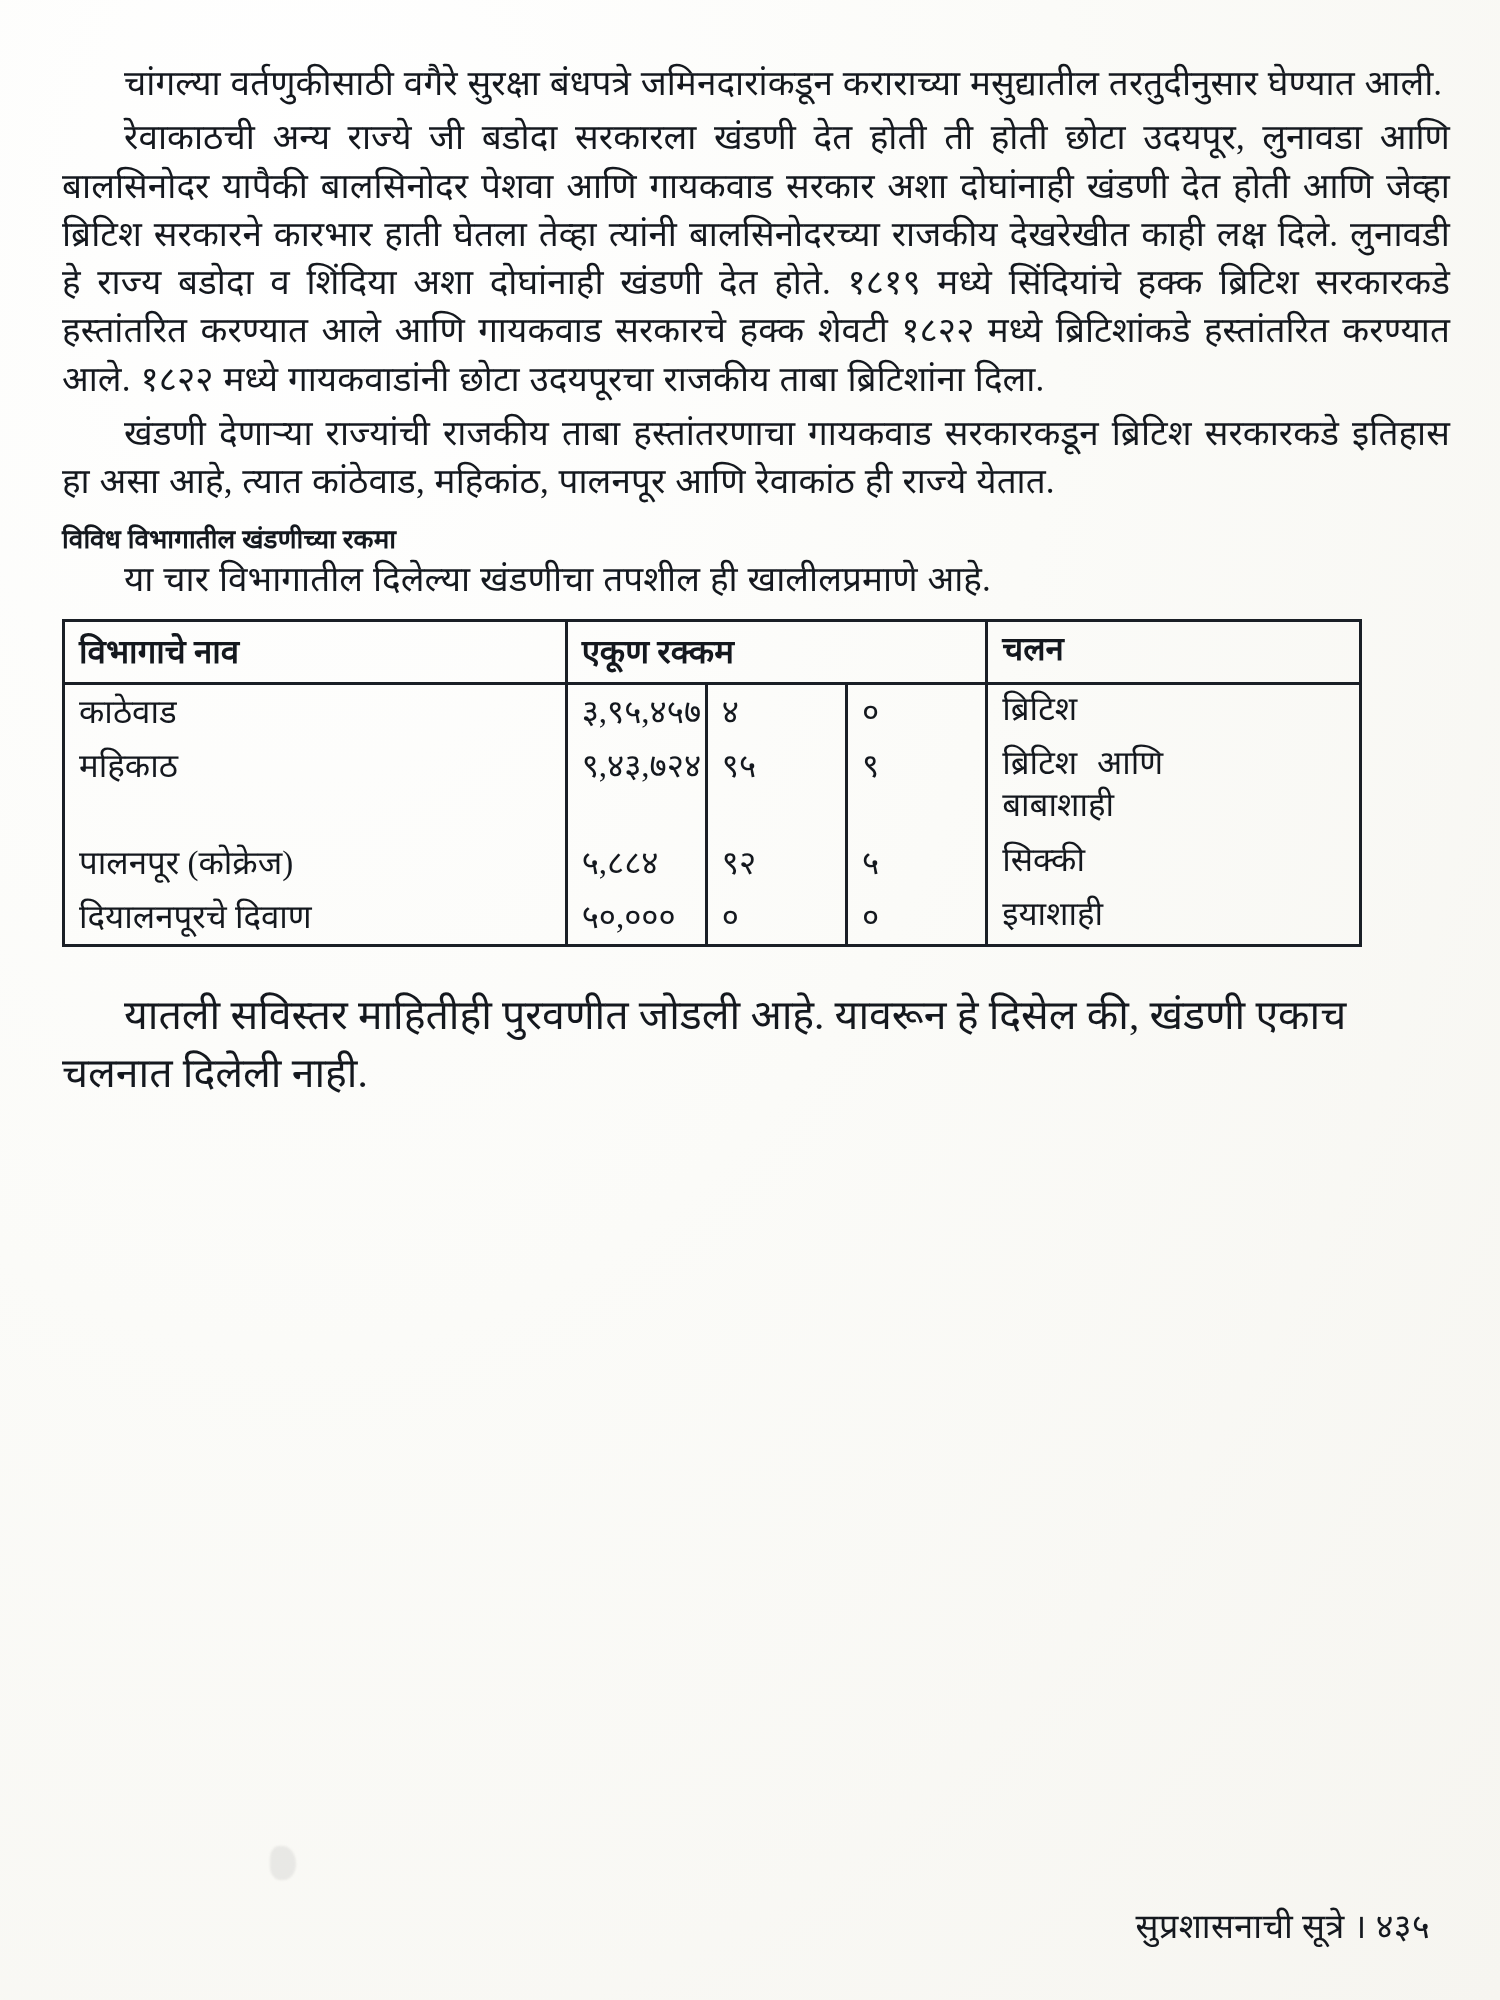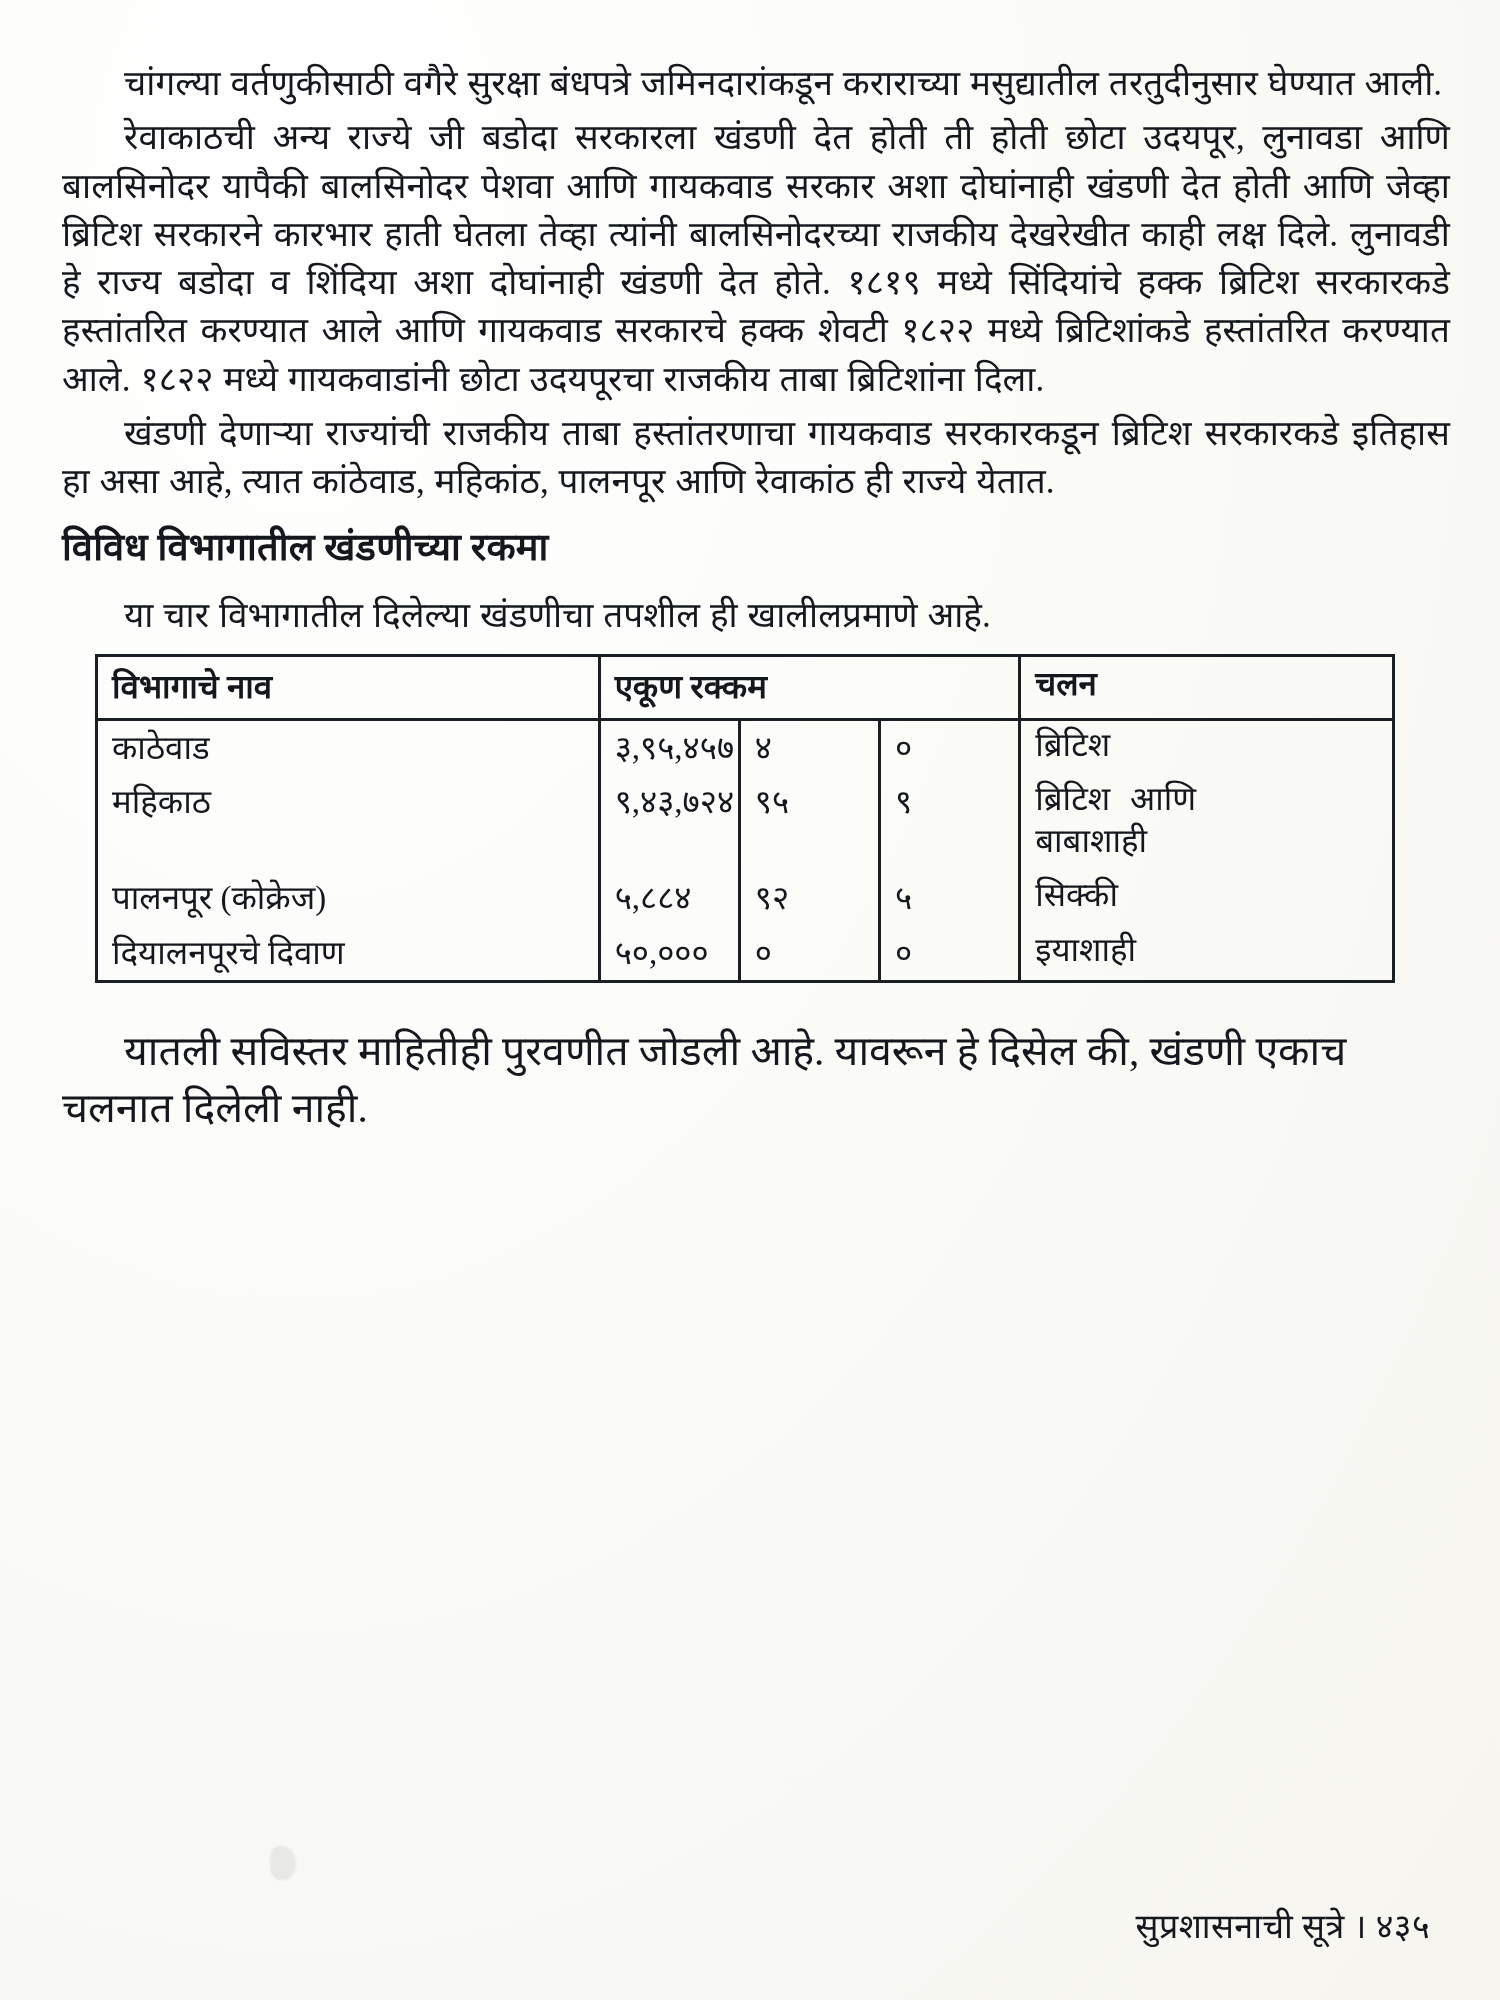--- a/index.html
+++ b/index.html
@@ -35,30 +35,29 @@
     font-size: 35px;
     line-height: 1.38;
     text-align: justify;
     text-justify: inter-word;
     text-indent: 62px;
     letter-spacing: 0.1px;
     word-spacing: 1px;
     padding-right: 12px;
   }
   h2.section-head {
-    margin: 16px 0 20px 0;
-    font-size: 38px;
+    margin: 16px 0 0 0;
+    font-size: 26px;
     font-weight: bold;
     line-height: 1.3;
     letter-spacing: 0.2px;
   }
   .table-wrap {
     margin-top: 14px;
     padding-right: 40px;
-    margin-left: 33px;
   }
   table.tribute-table {
     border-collapse: collapse;
     width: 1300px;
     border: 3px solid #1a1f26;
     table-layout: fixed;
   }
   table.tribute-table th,
   table.tribute-table td {
     border-right: 3px solid #1a1f26;

